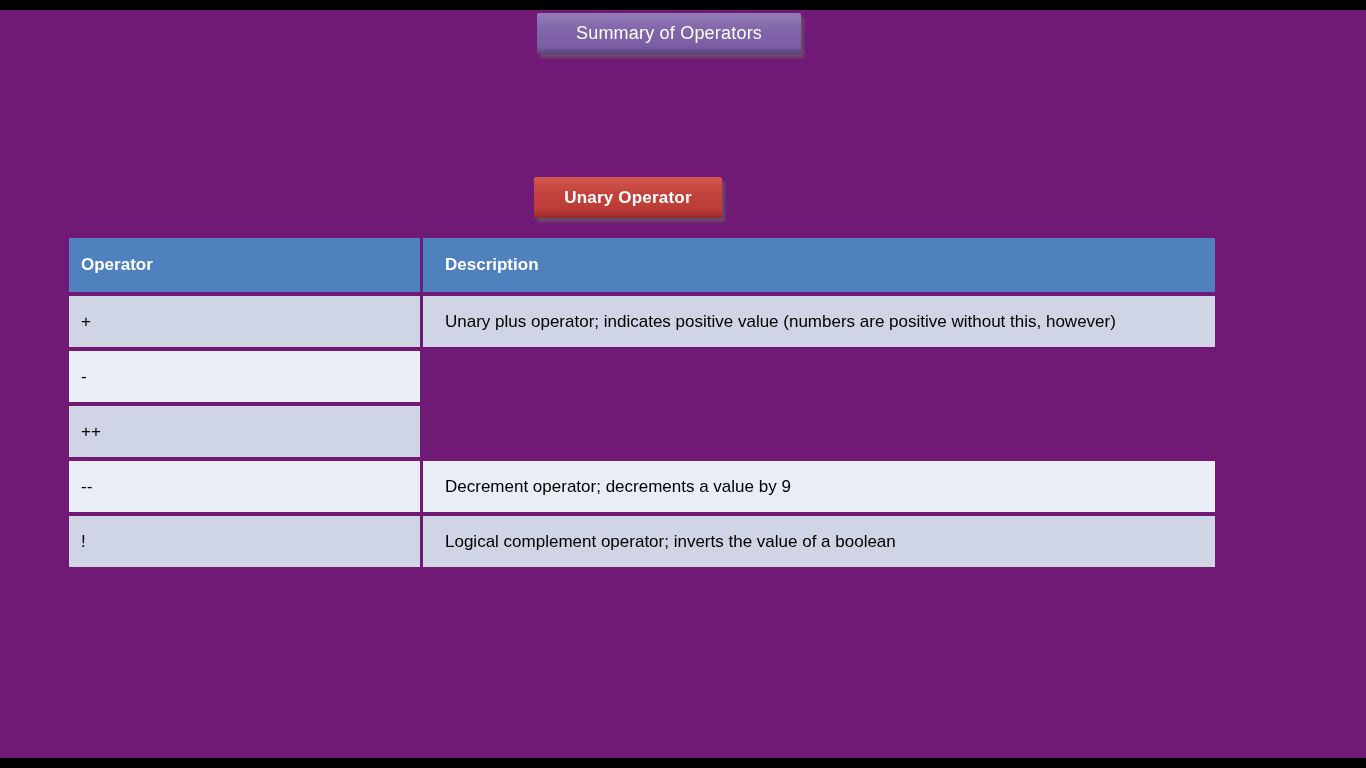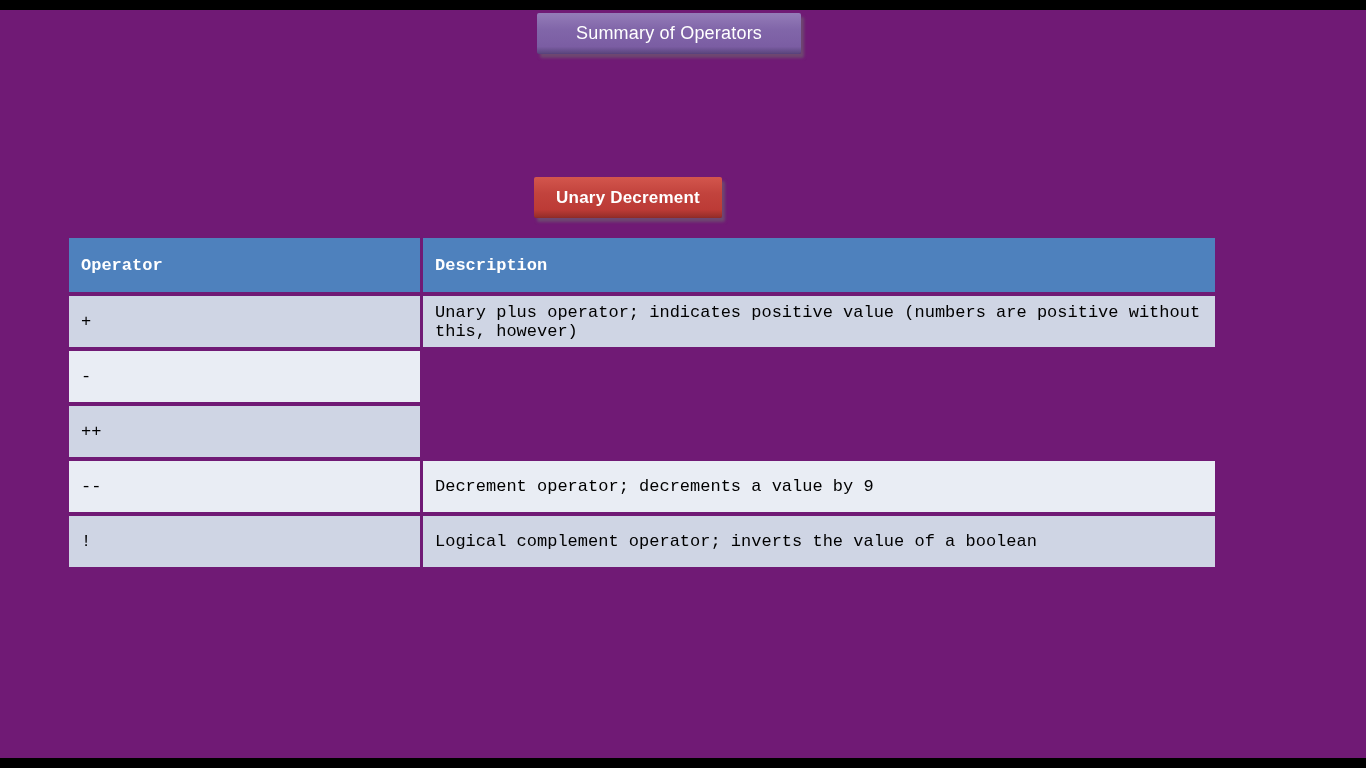--- a/index.html
+++ b/index.html
@@ -45,26 +45,25 @@
     display: flex; align-items: center; justify-content: center;
   }
   .section-banner .txt {
     color: #ffffff; font-size: 17px; font-weight: bold; letter-spacing: 0.2px;
   }
 
   
   .op-table {
     position: absolute; left: 69px; top: 228px; 
     width: 1146px;
-    font-family: Liberation Mono, monospace;
   }
   .t-row { display: flex; margin-bottom: 4px; }
   .t-row:last-child { margin-bottom: 0; }
   .c1 { width: 351px; flex: 0 0 351px; margin-right: 3px; display: flex; align-items: center; padding-left: 12px; }
-  .c2 { flex: 1 1 auto; display: flex; align-items: center; padding-left: 12px; padding-right: 8px; }
+  .c2 { flex: 1 1 auto; display: flex; align-items: center; padding-left: 22px; padding-right: 8px; }
   .head { height: 54px; }
   .head .c1, .head .c2 {
     background: #4e81bd; color: #ffffff; font-weight: bold; font-size: 17px;
   }
   .body-row { height: 51px; font-size: 17px; color: #000000; }
   .body-row.dark .c1, .body-row.dark .c2 { background: #cfd5e4; }
   .body-row.light .c1, .body-row.light .c2 { background: #e9edf4; }
 </style>
 </head>
 <body>
@@ -72,21 +71,21 @@
 <div class="stage">
   <div class="letterbox top"></div>
 
   <div class="slide">
 
     <div class="title-banner">
       <span class="txt">Summary of Operators</span>
     </div>
 
     <div class="section-banner">
-      <span class="txt">Unary Decrement</span>
+      <span class="txt">Unary Operator</span>
     </div>
 
     <div class="op-table">
 
       <div class="t-row head">
         <div class="c1">Operator</div>
         <div class="c2">Description</div>
       </div>
 
       <div class="t-row body-row dark">

